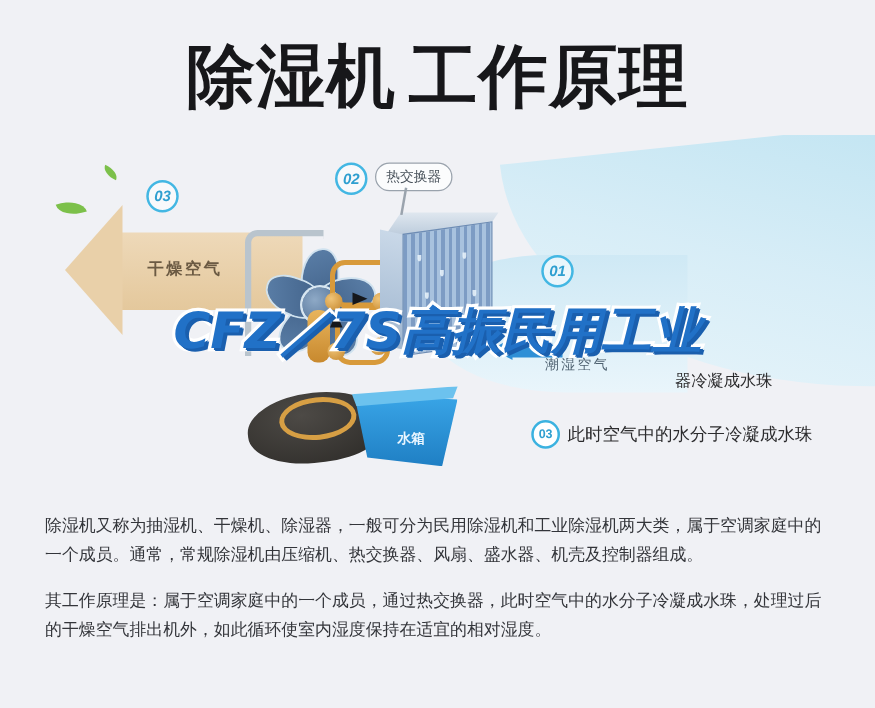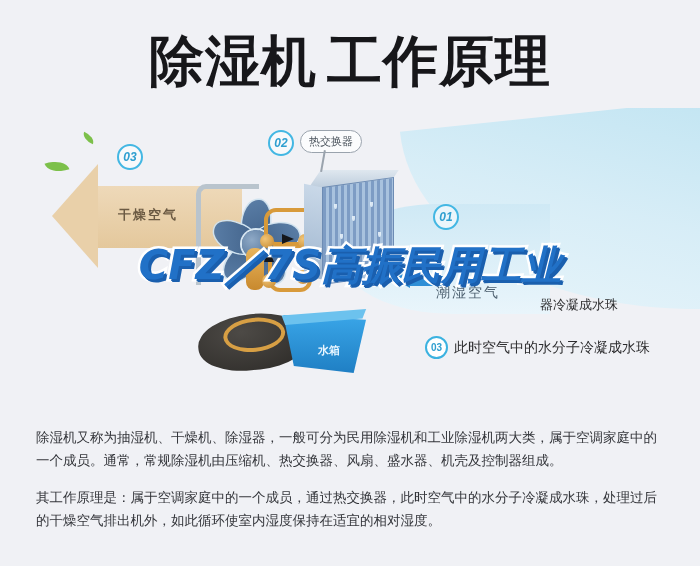--- a/index.html
+++ b/index.html
@@ -141,21 +141,21 @@
 
   
   .intake{
     position:absolute;left:394px;top:166px;width:56px;height:14px;
   }
   .intake .sh{position:absolute;left:12px;top:2px;width:44px;height:10px;background:#2f8fd6;}
   .intake .hd{position:absolute;left:0;top:-4px;width:0;height:0;
     border-top:9px solid transparent;border-bottom:9px solid transparent;border-right:16px solid #2f8fd6;}
 
   
-  .humid-lbl{position:absolute;left:436px;top:176px;font-size:14px;color:#4e6170;letter-spacing:2px;}
+  .humid-lbl{position:absolute;left:436px;top:176px;font-size:11px;color:#4e6170;letter-spacing:2px;}
 
   
   .wtank{position:absolute;left:272px;top:201px;width:100px;height:72px;}
   .wtank .box{
     position:absolute;left:6px;top:6px;width:88px;height:58px;
     background:linear-gradient(180deg,#3aa6e8 0%,#1f7fc4 100%);
     clip-path:polygon(6% 0,100% 8%,86% 100%,18% 88%);
   }
   .wtank .lip{
     position:absolute;left:4px;top:0px;width:92px;height:16px;
@@ -200,21 +200,21 @@
     letter-spacing:0px;line-height:1.12;
     -webkit-text-stroke:5px #ffffff;
     paint-order:stroke fill;
     text-shadow:
       2px 2px 0 #1a5fae,
       3px 3px 0 #1a5fae;
     white-space:nowrap;
   }
 
   
-  .copy{position:absolute;left:36px;top:426px;width:634px;}
+  .copy{position:absolute;left:36px;top:410px;width:634px;}
   .copy p{
     margin:0 0 14px 0;
     font-size:13.5px;line-height:23px;color:#33353a;
     font-family:"DejaVu Sans","Liberation Sans",sans-serif;
   }
   .copy p:last-child{margin-bottom:0;}
 </style>
 </head>
 <body>
 

